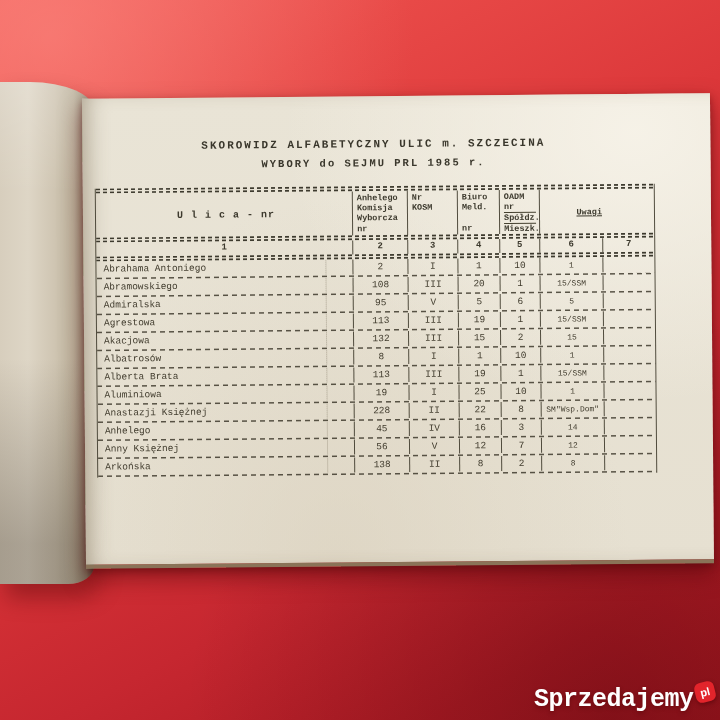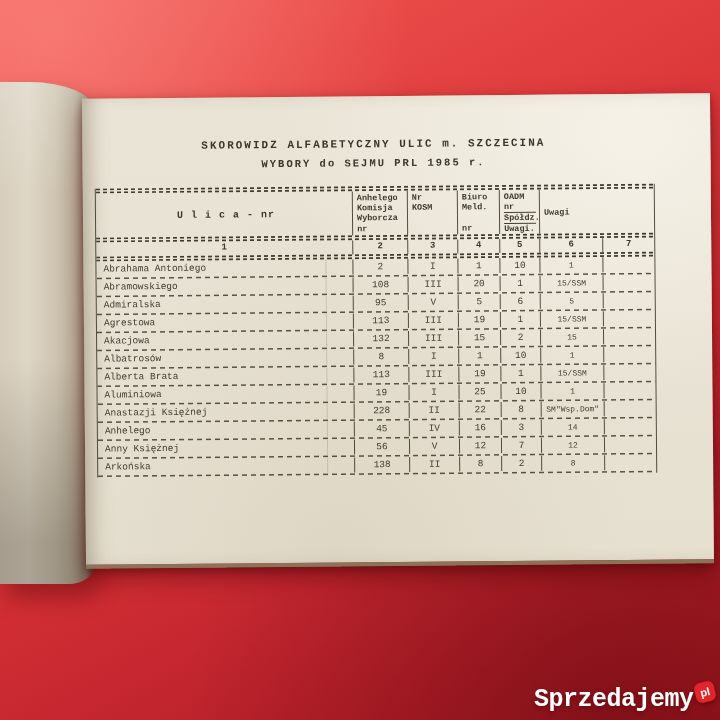--- a/index.html
+++ b/index.html
@@ -71,21 +71,21 @@
   .grid7 > div + div { border-left:1px solid rgba(64,60,46,.9); }
 
   .hrow { height:44px; }
   .hcell { display:flex; flex-direction:column; padding:2px 0 1px 4px; overflow:hidden; }
   .hcell span { display:block; font-size:8.5px; line-height:10px; font-weight:bold; color:#3d3a2e; white-space:nowrap; }
   .hcell .push { margin-top:auto; }
   .hcell .u { border-bottom:1px solid #45412f; width:92%; }
   .hcell-ulica { display:flex; align-items:center; justify-content:center; }
   .hcell-ulica span { font-size:10px; font-weight:bold; letter-spacing:1px; color:#3d3a2e; }
   .hcell-uwagi { justify-content:center; }
-  .hcell-uwagi span { text-align:left; }
+  .hcell-uwagi span { text-align:right;text-decoration:underline; }
 
   .numrow { height:14px; }
   .numrow div { font-size:9px; line-height:13px; text-align:center; font-weight:bold; color:#3d3a2e; }
 
   .trow { height:15px; }
   .cell { font-size:9.5px; line-height:15px; color:#413c2e; white-space:nowrap; overflow:hidden; }
   .cell.c { text-align:center; }
   .cell.small { font-size:8px; }
   .cell.name { padding-left:7px; position:relative; }
   .cell.name::after {
@@ -138,21 +138,21 @@
       </div>
       <div class="hcell">
         <span>Biuro</span>
         <span>Meld.</span>
         <span class="push">nr</span>
       </div>
       <div class="hcell">
         <span>OADM</span>
         <span class="u">nr</span>
         <span class="u">Spółdz.</span>
-        <span>Uwagi.</span>
+        <span>Mieszk.</span>
       </div>
       <div class="hcell hcell-uwagi">
         <span>Uwagi</span>
       </div>
     </div>
 
     <div class="dline"></div>
 
     <div class="grid7 numrow">
       <div>1</div>

